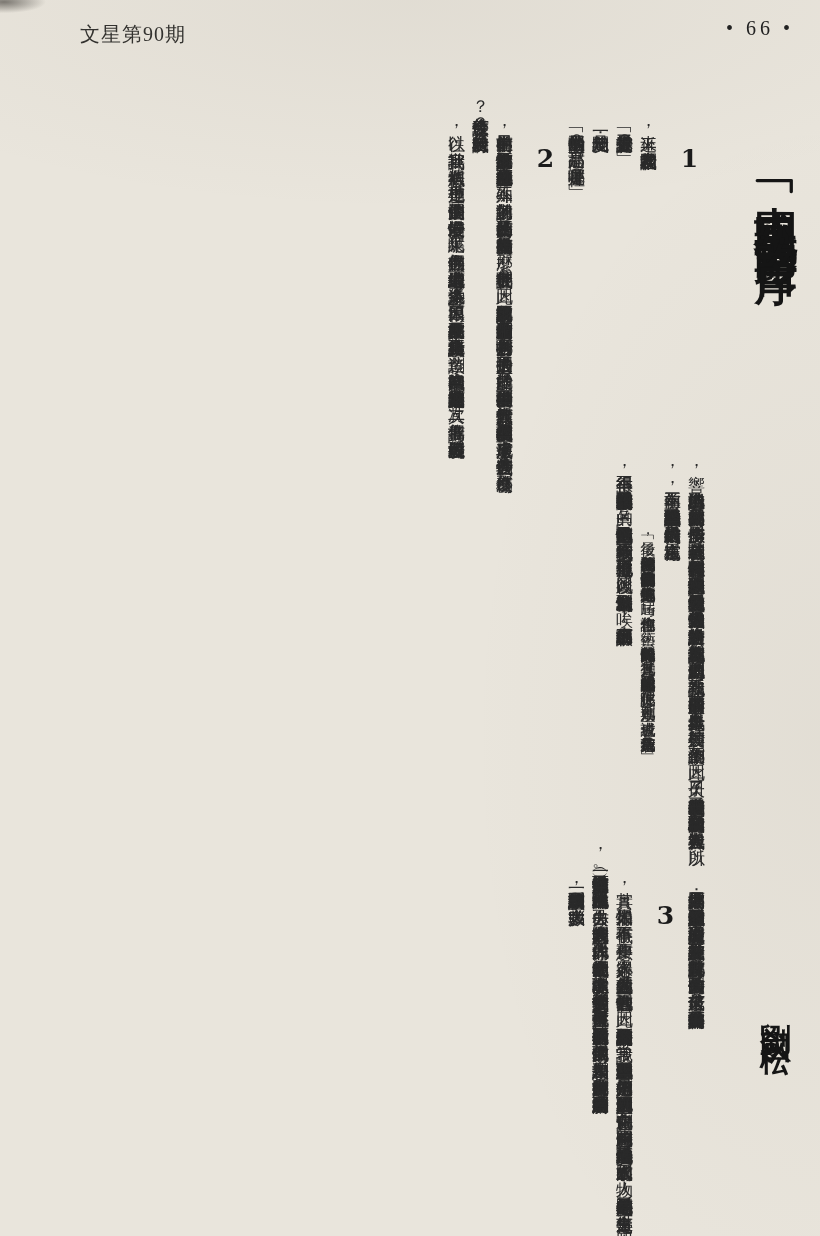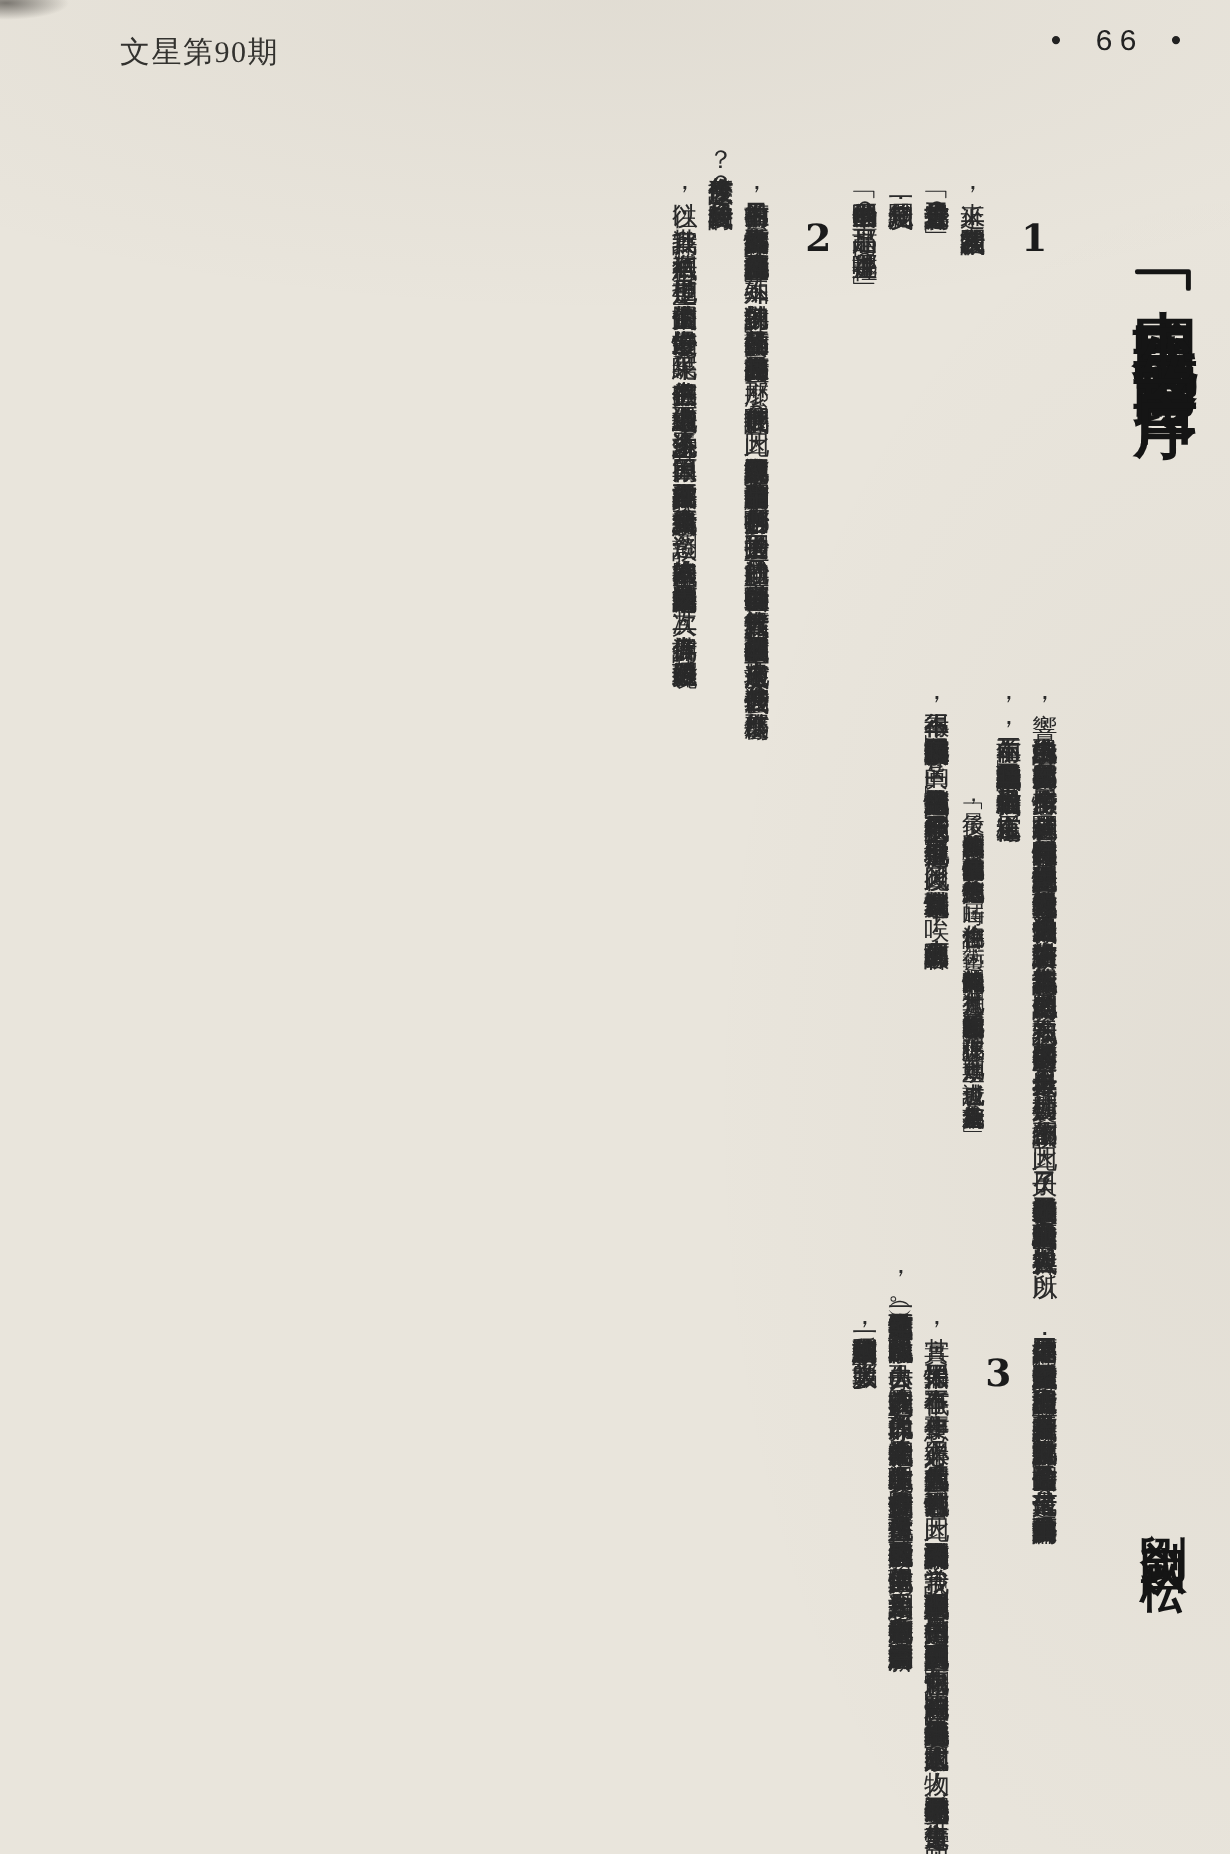--- a/index.html
+++ b/index.html
@@ -16,21 +16,21 @@
     color:#2a2a2a;
     overflow:hidden;
   }
   .pub-title{
     position:absolute;top:21px;left:56px;
     font-size:20px;letter-spacing:1px;color:#33322f;margin-left:24px;
   }
   .page-marker{
     position:absolute;top:17px;right:26px;
     font-size:20px;letter-spacing:4px;color:#222;
-    font-family:Liberation Mono, monospace;
+    font-family:Liberation Serif, serif;
   }
   .title-block{
     position:absolute;top:166px;right:5px;
     writing-mode:vertical-rl;
     font-size:43px;font-weight:bold;letter-spacing:6px;
     color:#151515;line-height:78px;
   }
   .author-block{
     position:absolute;top:998px;right:14px;
     writing-mode:vertical-rl;

